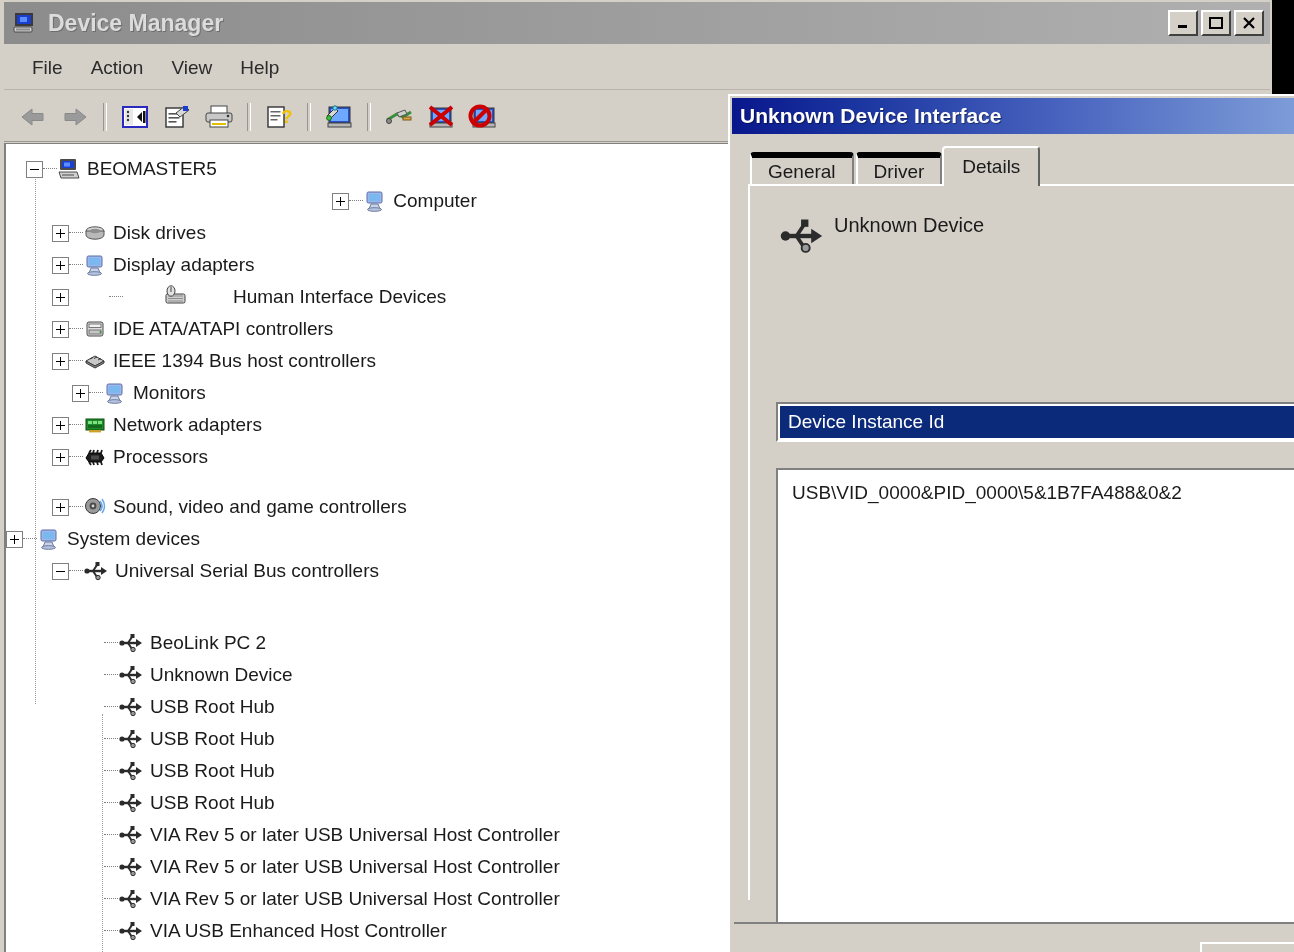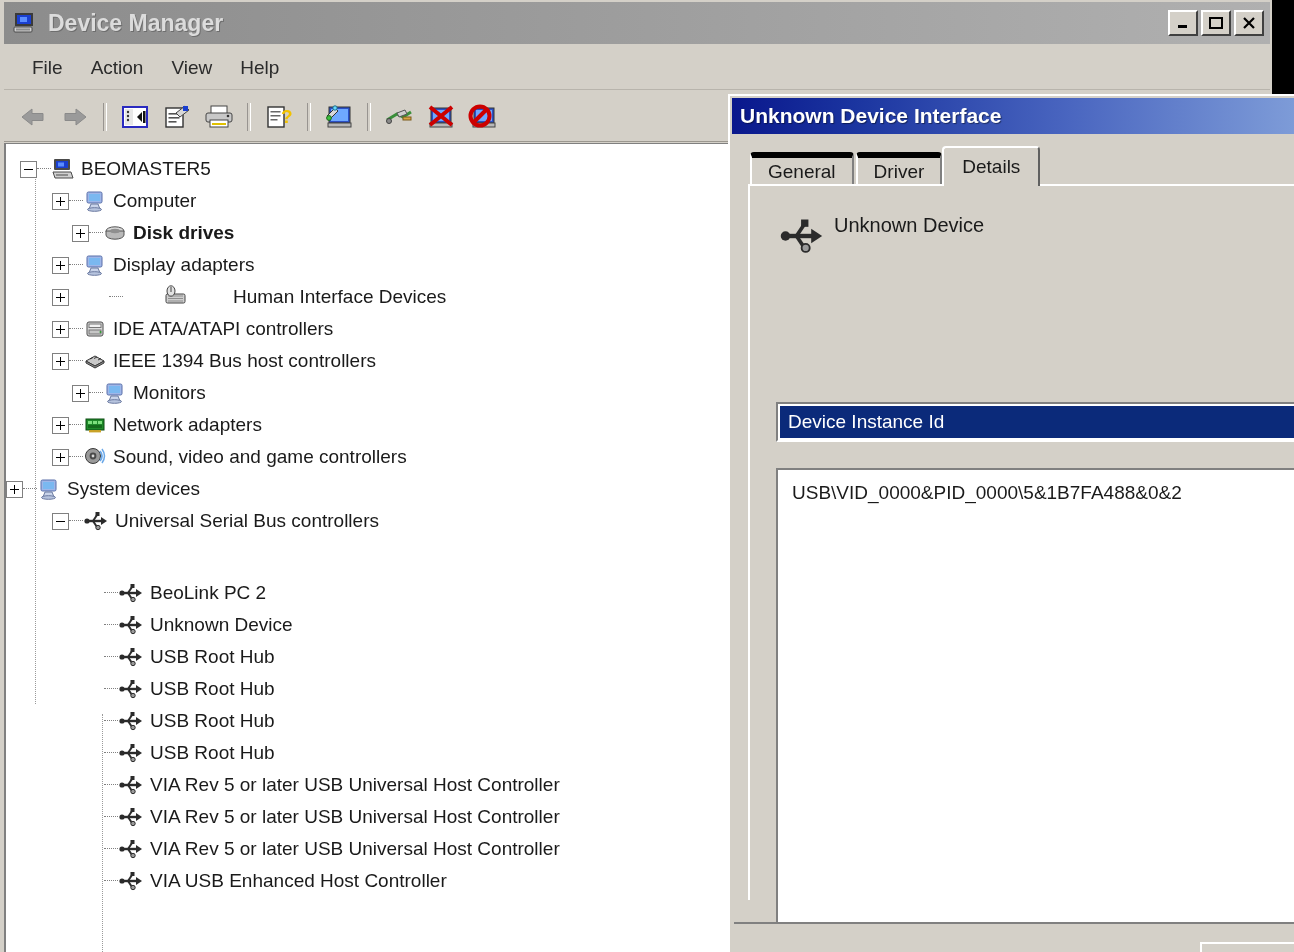--- a/index.html
+++ b/index.html
@@ -388,50 +388,50 @@
       </span>
     </div>
 
     <div id="dm-treepanel">
       <div id="tree">
 
         <div class="vline" style="left:29px; top:26px; height:534px;"></div>
 
         <div class="vline" style="left:96px; top:570px; height:310px;"></div>
 
-        <div class="node" style="padding-left:14px;align-items:center;">
+        <div class="node" style="padding-left:20px;align-items:center;">
           <span class="expander"></span>
           <span class="dots"></span>
           <span class="ico">
             <svg width="24" height="24" viewBox="0 0 24 24">
               <rect x="3" y="2" width="16" height="11" rx="1" fill="#4a4a4a"></rect>
               <rect x="5" y="4" width="12" height="7" fill="#1a3fd0"></rect>
               <rect x="7" y="5.5" width="6" height="4" fill="#5b8dff"></rect>
               <path d="M2 15 L20 15 L22 21 L4 21 Z" fill="#d0d0d0" stroke="#4a4a4a"></path>
               <rect x="5" y="17" width="12" height="2" fill="#8d8d8d"></rect>
             </svg>
           </span>
           <span class="lbl">BEOMASTER5</span>
         </div>
 
-        <div class="node" style="padding-left:46px;">
+        <div class="node" style="padding-left:46px;justify-content:center;">
           <span class="expander plus"></span>
           <span class="dots"></span>
           <span class="ico">
             <svg width="24" height="24" viewBox="0 0 24 24">
               <rect x="4" y="3" width="15" height="11" rx="1.5" fill="#9fb6e8" stroke="#5a6fa8"></rect>
               <rect x="6" y="5" width="11" height="7" fill="#7ab8f0"></rect>
               <path d="M8 15 L15 15 L17 20 L6 20 Z" fill="#c9d4ea" stroke="#6b7aa0"></path>
               <ellipse cx="11.5" cy="20.5" rx="7" ry="1.8" fill="#b7c4de" stroke="#6b7aa0"></ellipse>
             </svg>
           </span>
           <span class="lbl">Computer</span>
         </div>
 
-        <div class="node" style="padding-left:66px;font-weight:bold;">
+        <div class="node" style="padding-left:46px;">
           <span class="expander plus"></span>
           <span class="dots"></span>
           <span class="ico">
             <svg width="24" height="24" viewBox="0 0 24 24">
               <ellipse cx="12" cy="10" rx="9" ry="4.2" fill="#d8d8d8" stroke="#555"></ellipse>
               <path d="M3 10 L3 14 A9 4.2 0 0 0 21 14 L21 10 Z" fill="#b9b9b9" stroke="#555"></path>
               <ellipse cx="12" cy="10" rx="5" ry="2.2" fill="#8f8f8f"></ellipse>
             </svg>
           </span>
           <span class="lbl">Disk drives</span>
@@ -515,22 +515,35 @@
               <rect x="5" y="8" width="4" height="3" fill="#7ee07e"></rect>
               <rect x="10" y="8" width="4" height="3" fill="#7ee07e"></rect>
               <rect x="15" y="8" width="4" height="3" fill="#7ee07e"></rect>
               <rect x="5" y="12" width="14" height="3" fill="#146a1c"></rect>
               <rect x="6" y="17" width="12" height="2.4" fill="#c9a227"></rect>
             </svg>
           </span>
           <span class="lbl">Network adapters</span>
         </div>
 
-
         <div class="node" style="padding-left:46px;">
+          <span class="expander plus"></span>
+          <span class="dots"></span>
+          <span class="ico">
+            <svg width="24" height="24" viewBox="0 0 24 24">
+              <path d="M6 8 L18 8 L21 13 L18 17 L6 17 L3 13 Z" fill="#1c1c1c" stroke="#000"></path>
+              <path d="M6 8 L8 5 M10 8 L11 5 M14 8 L15 5 M18 8 L19 5" stroke="#1c1c1c" stroke-width="1.8"></path>
+              <path d="M6 17 L8 20 M10 17 L11 20 M14 17 L15 20 M18 17 L19 20" stroke="#1c1c1c" stroke-width="1.8"></path>
+              <rect x="8" y="10.5" width="8" height="4" fill="#4a4a4a"></rect>
+            </svg>
+          </span>
+          <span class="lbl">Processors</span>
+        </div>
+
+        <div class="node" style="padding-left:46px;margin-top:18px;">
           <span class="expander plus"></span>
           <span class="dots"></span>
           <span class="ico">
             <svg width="24" height="24" viewBox="0 0 24 24">
               <circle cx="10" cy="11" r="7.5" fill="#9a9a9a" stroke="#3a3a3a"></circle>
               <circle cx="10" cy="11" r="3.4" fill="#4a4a4a"></circle>
               <circle cx="10" cy="11" r="1.4" fill="#d8d8d8"></circle>
               <path d="M17 6 Q21 11 17 16" stroke="#6ba8e8" stroke-width="1.8" fill="none"></path>
               <path d="M19 4 Q24 11 19 18" stroke="#6ba8e8" stroke-width="1.5" fill="none"></path>
             </svg>

